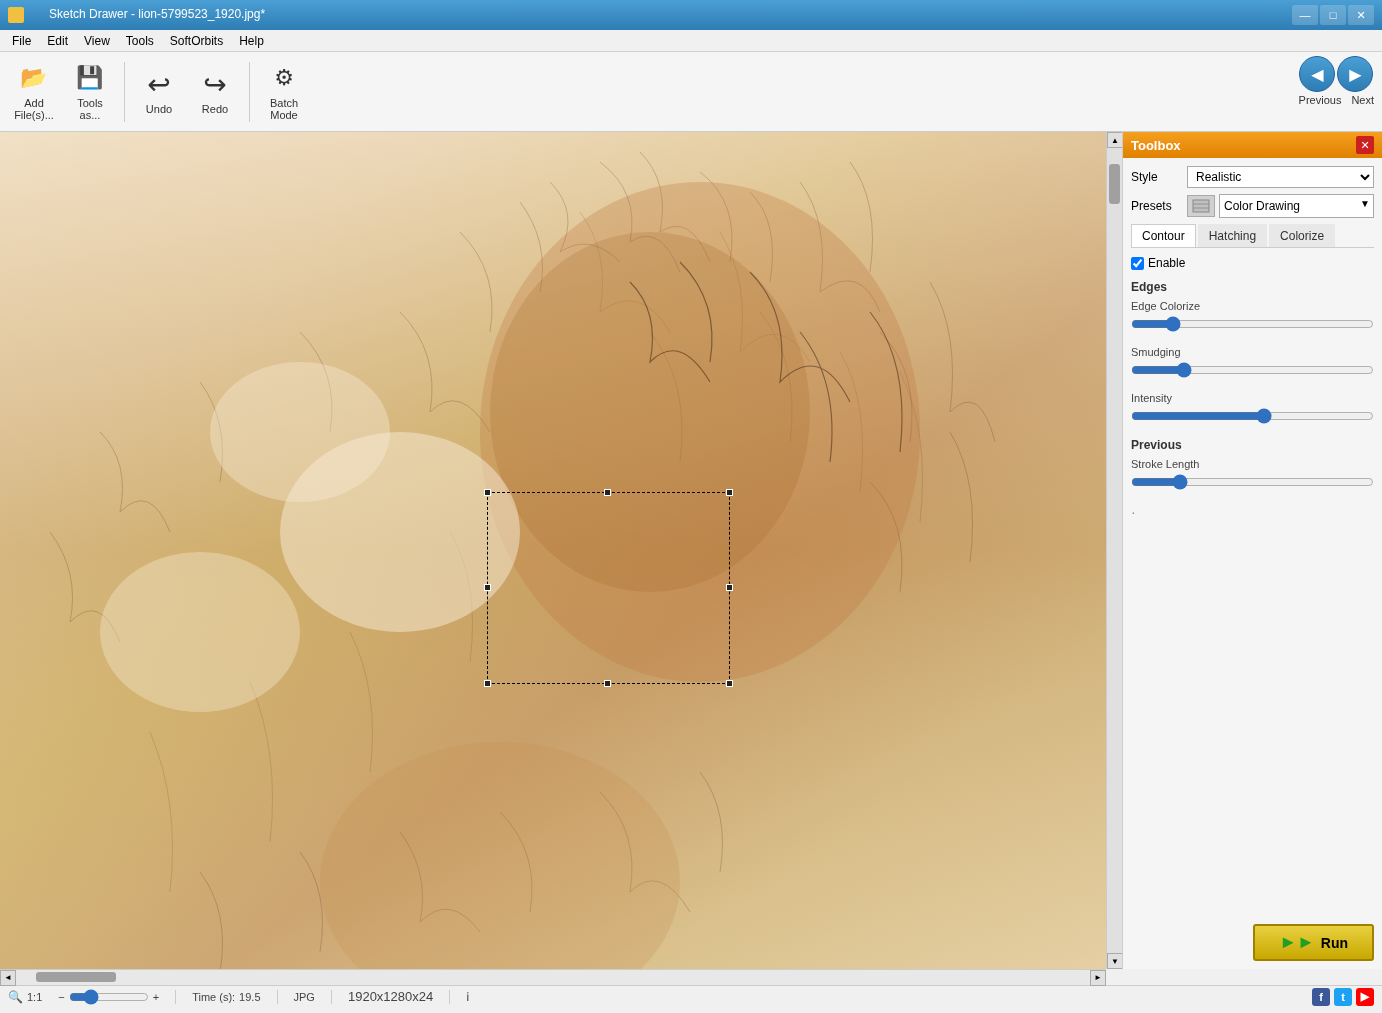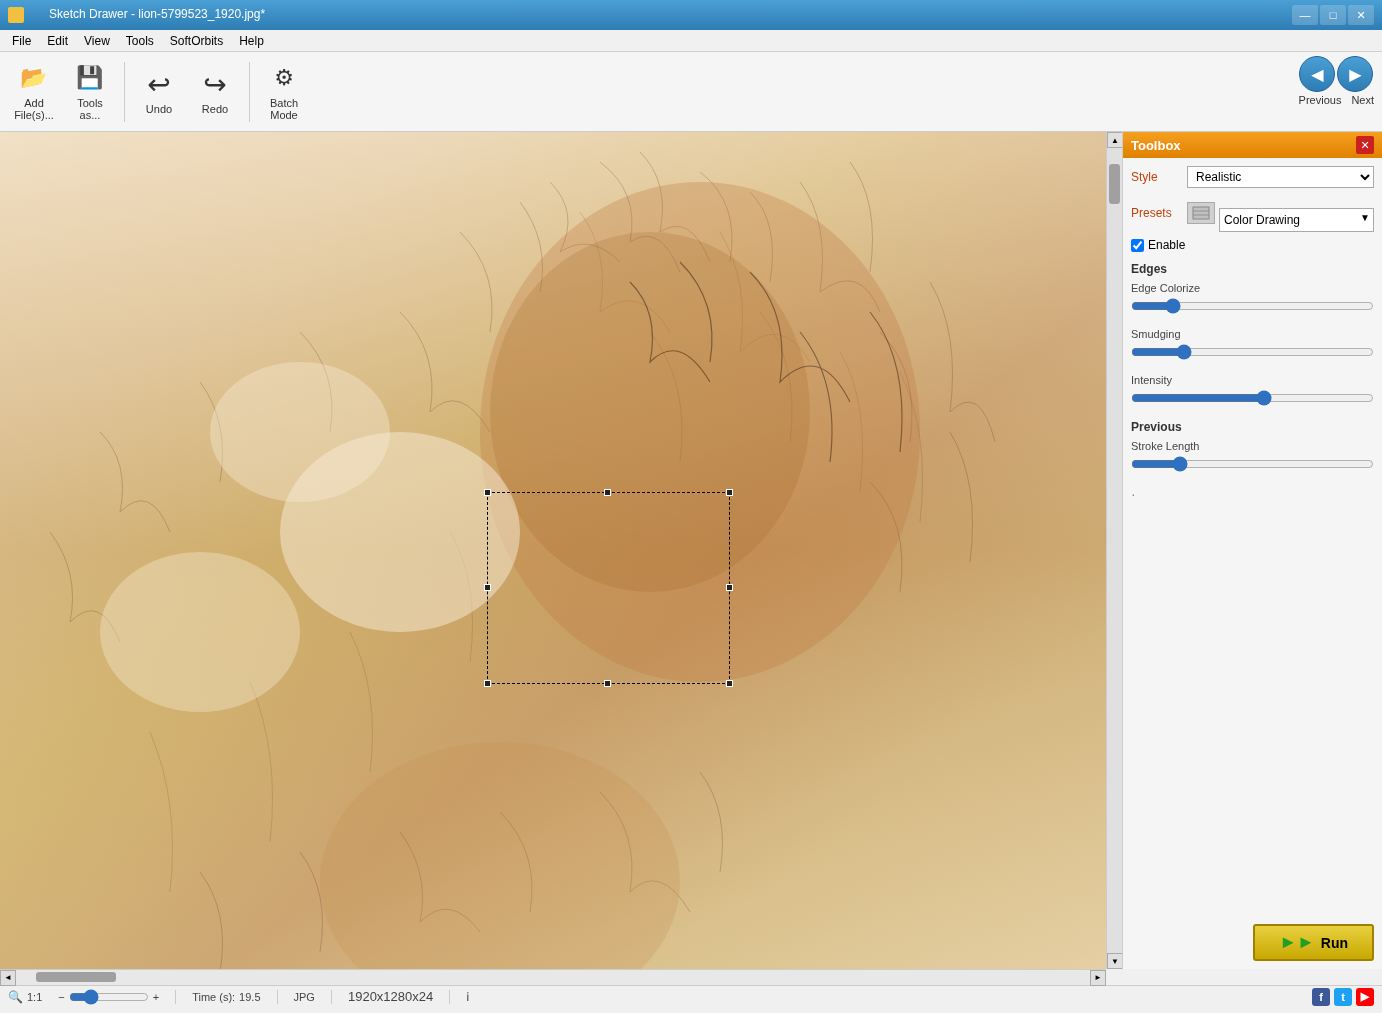--- a/index.html
+++ b/index.html
@@ -218,21 +218,21 @@
       overflow-y: auto;
     }
     .toolbox-row {
       display: flex;
       align-items: center;
       margin-bottom: 6px;
       gap: 6px;
     }
     .toolbox-label {
       font-size: 12px;
-      color: #c2410c;
+      color: #000000;
       min-width: 50px;
     }
     .toolbox-select {
       flex: 1;
       height: 22px;
       font-size: 12px;
       border: 1px solid #aaa;
       background: white;
       padding: 1px 4px;
     }
@@ -248,21 +248,20 @@
       width: 28px; height: 22px;
       background: #d0d0d0;
       border: 1px solid #aaa;
       display: flex; align-items: center; justify-content: center;
       font-size: 10px;
       cursor: pointer;
     }
     .preset-select-wrap {
       flex: 1;
       position: relative;
-      margin-top: 14px;
     }
     .preset-select {
       width: 100%;
       height: 24px;
       background: white;
       border: 1px solid #aaa;
       padding: 2px 4px;
       font-size: 12px;
       appearance: none;
       cursor: pointer;
@@ -635,20 +634,25 @@
           <div class="preset-select-wrap">
             <select class="preset-select">
               <option>Color Drawing</option>
               <option>Hatching</option>
             </select>
             <span class="preset-arrow">▼</span>
           </div>
         </div>
       </div>
 
+      <div class="tabs">
+        <div class="tab active">Contour</div>
+        <div class="tab">Hatching</div>
+        <div class="tab">Colorize</div>
+      </div>
 
       <div class="enable-row">
         <input type="checkbox" class="enable-check" checked="" style="">
         <span>Enable</span>
       </div>
 
       <div class="section-header">Edges</div>
 
       <div class="slider-group">
         <div class="slider-label">Edge Colorize</div>

